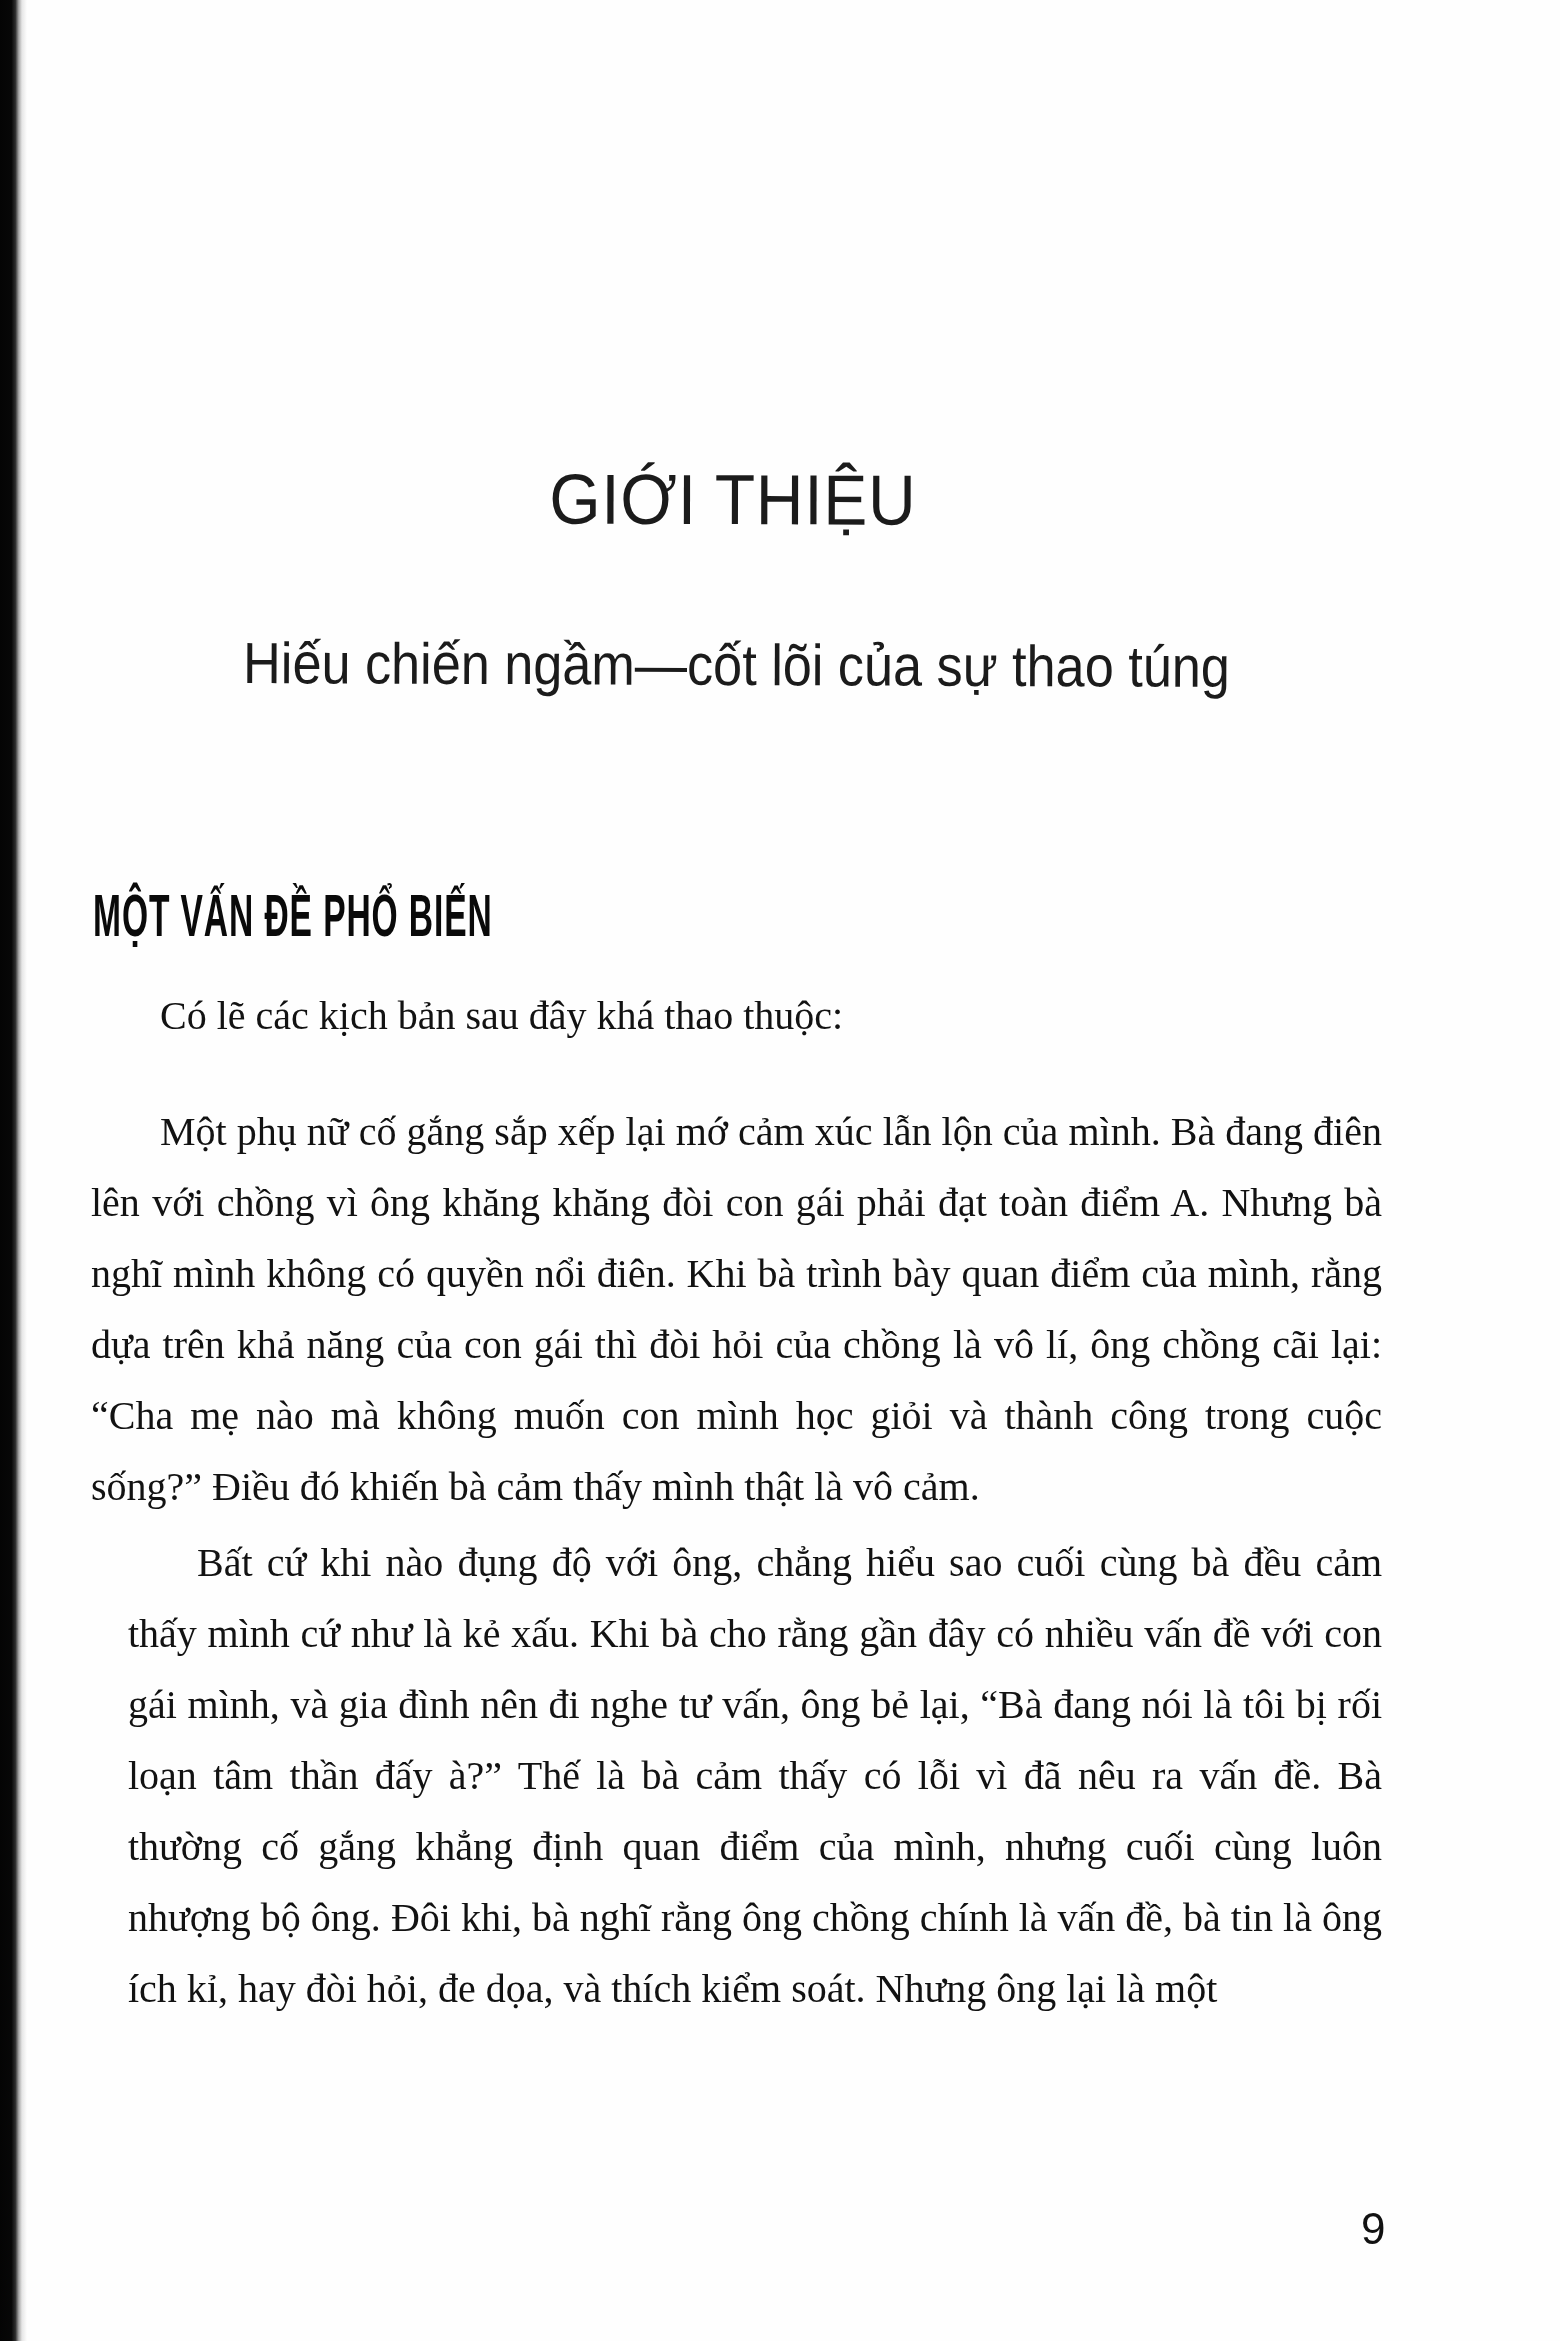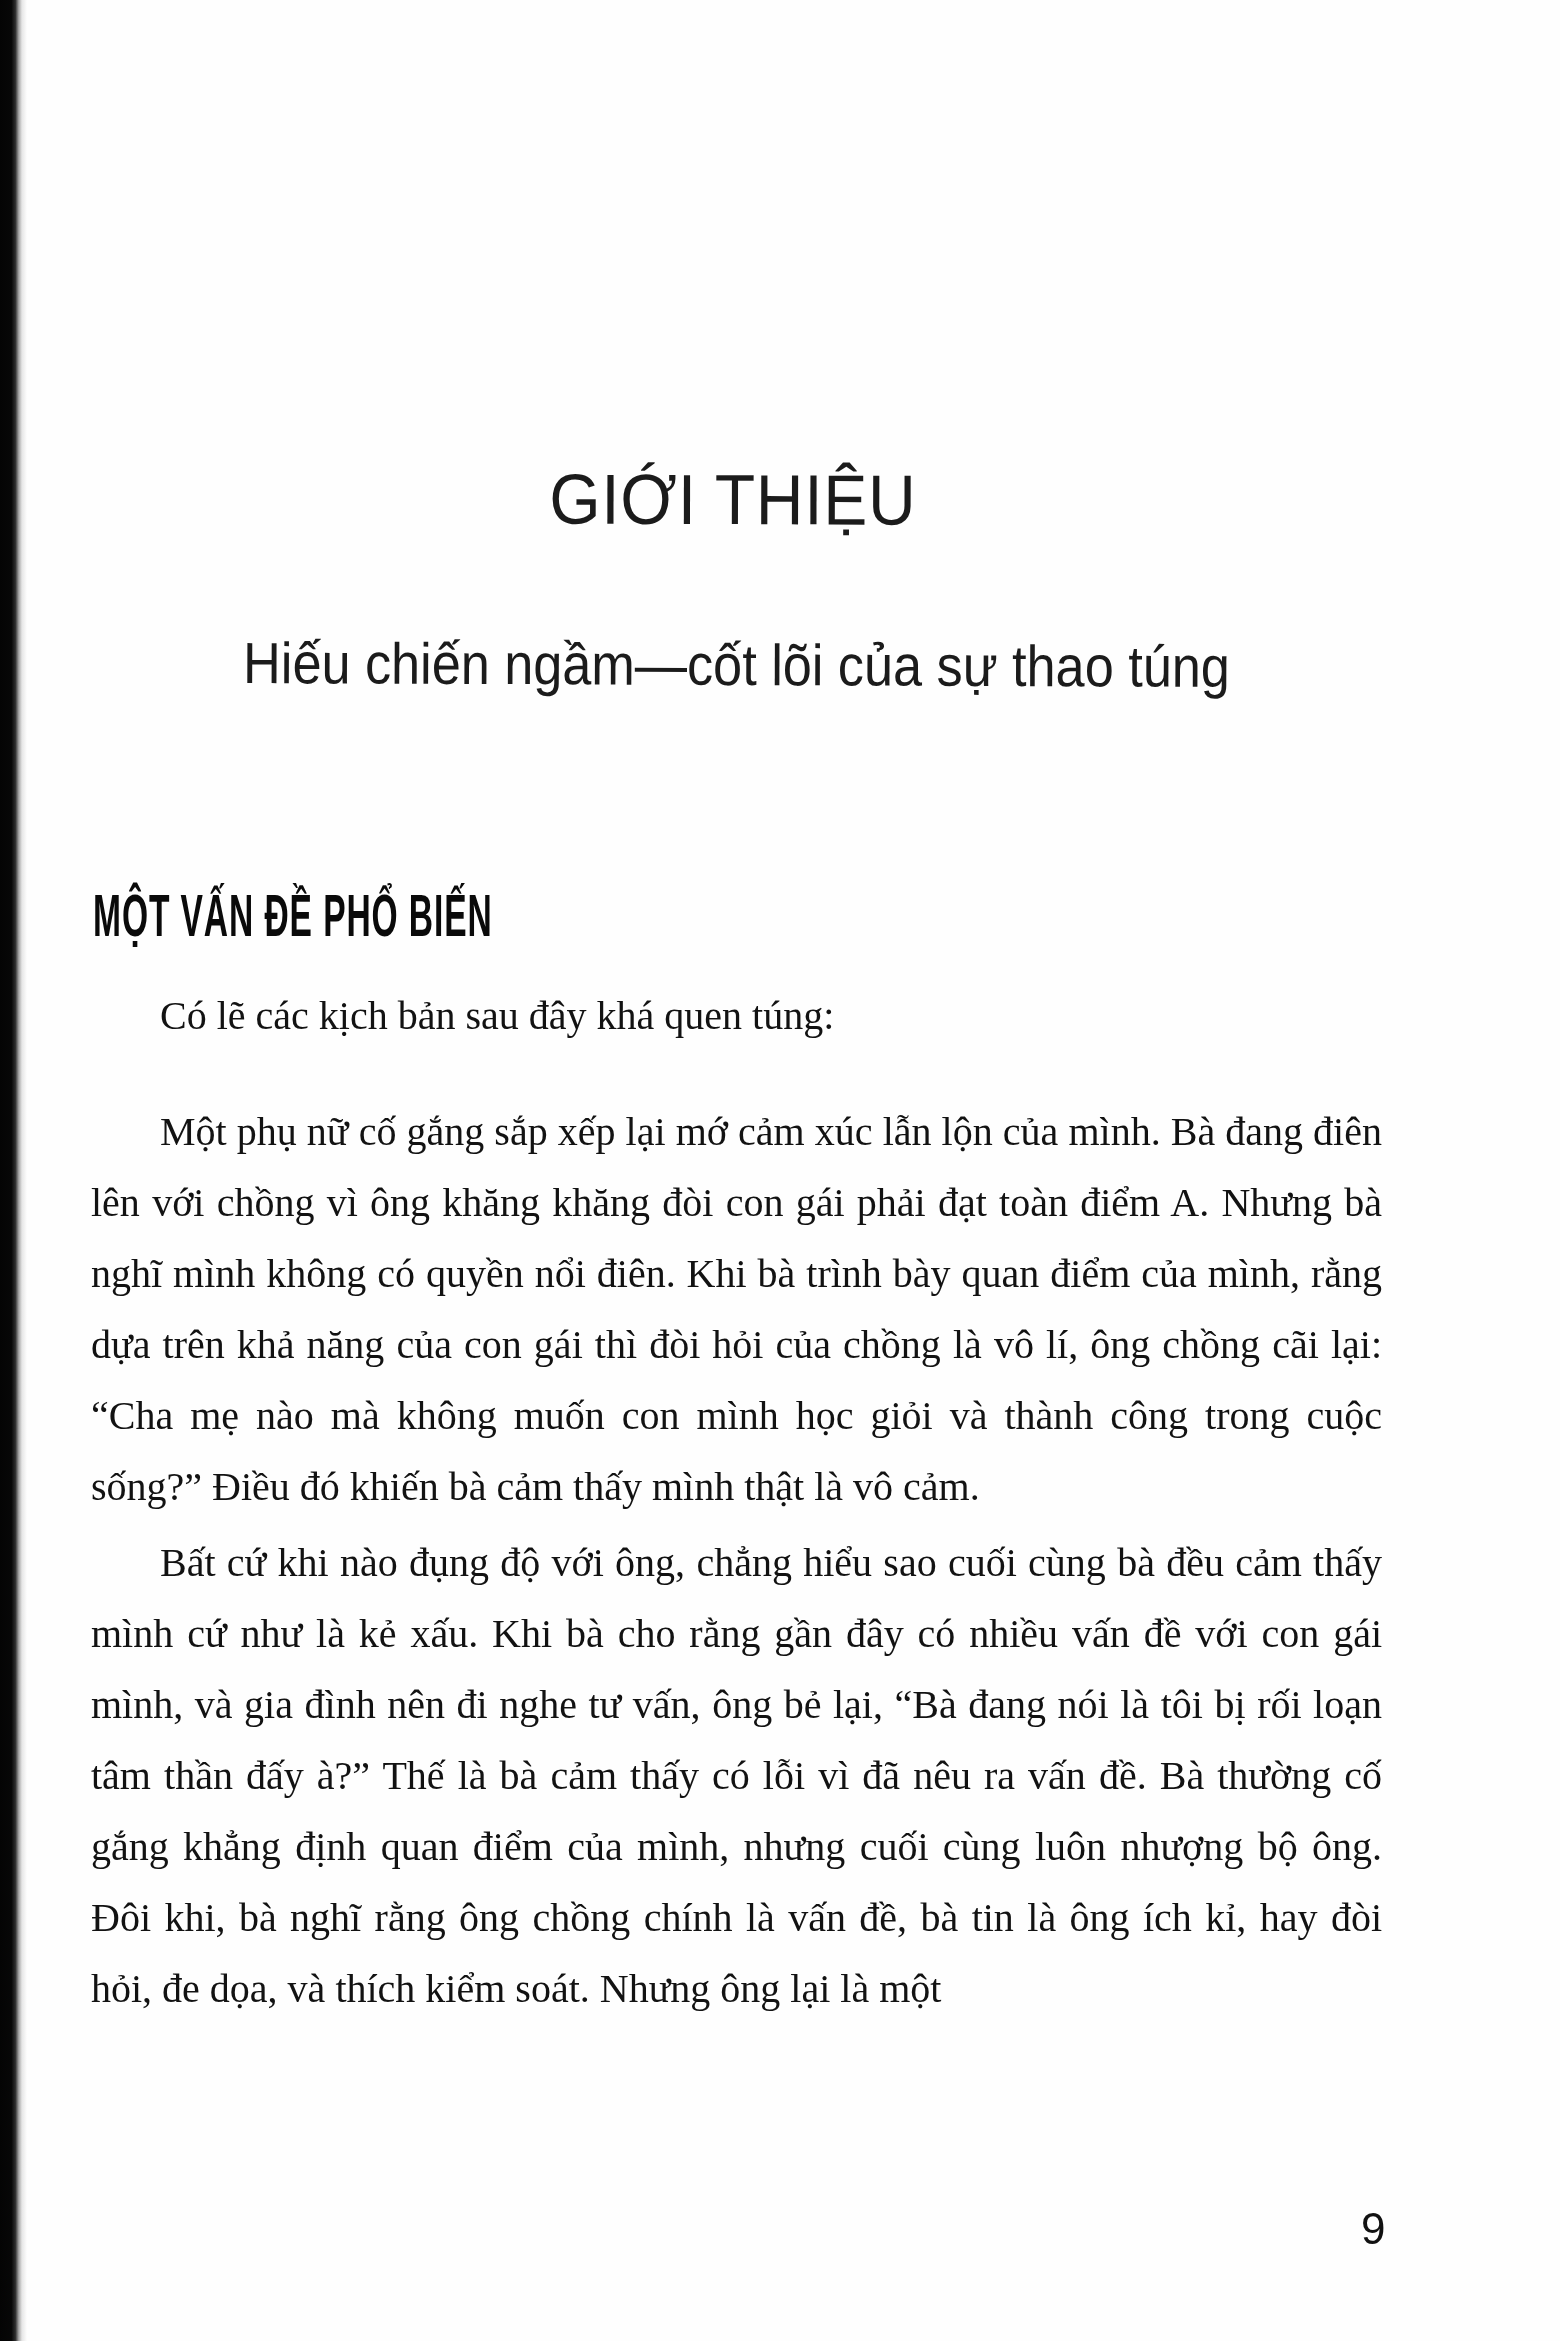--- a/index.html
+++ b/index.html
@@ -61,21 +61,21 @@
     font-size: 40px;
     line-height: 71px;
     text-align: justify;
     color: #121212;
   }
   .body-text p {
     margin: 0;
     text-indent: 69px;
   }
   .body-text p.first { margin-bottom: 45px; }
-  .body-text p.third { margin-top: 4.9px; }
+  .body-text p.third { margin-top: 4.9px; margin-left: 37px; }
   .page-number {
     position: absolute; left: 1361px; top: 2204px;
     font-family: "Liberation Sans", sans-serif;
     font-size: 44px;
     color: #111;
   }
 </style>
 </head>
 <body>
 
@@ -83,21 +83,21 @@
   <div class="scan-edge"></div>
 
   <div class="content">
     <div class="chapter-title">GIỚI THIỆU</div>
 
     <div class="chapter-subtitle">Hiếu chiến ngầm—cốt lõi của sự thao túng</div>
 
     <div class="section-heading">MỘT VẤN ĐỀ PHỔ BIẾN</div>
 
     <div class="body-text">
-      <p class="first">Có lẽ các kịch bản sau đây khá quen túng:</p>
+      <p class="first">Có lẽ các kịch bản sau đây khá thao thuộc:</p>
       <p class="second">Một phụ nữ cố gắng sắp xếp lại mớ cảm xúc lẫn lộn của mình. Bà đang điên lên với chồng vì ông khăng khăng đòi con gái phải đạt toàn điểm A. Nhưng bà nghĩ mình không có quyền nổi điên. Khi bà trình bày quan điểm của mình, rằng dựa trên khả năng của con gái thì đòi hỏi của chồng là vô lí, ông chồng cãi lại: “Cha mẹ nào mà không muốn con mình học giỏi và thành công trong cuộc sống?” Điều đó khiến bà cảm thấy mình thật là vô cảm.</p>
       <p class="third">Bất cứ khi nào đụng độ với ông, chẳng hiểu sao cuối cùng bà đều cảm thấy mình cứ như là kẻ xấu. Khi bà cho rằng gần đây có nhiều vấn đề với con gái mình, và gia đình nên đi nghe tư vấn, ông bẻ lại, “Bà đang nói là tôi bị rối loạn tâm thần đấy à?” Thế là bà cảm thấy có lỗi vì đã nêu ra vấn đề. Bà thường cố gắng khẳng định quan điểm của mình, nhưng cuối cùng luôn nhượng bộ ông. Đôi khi, bà nghĩ rằng ông chồng chính là vấn đề, bà tin là ông ích kỉ, hay đòi hỏi, đe dọa, và thích kiểm soát. Nhưng ông lại là một</p>
     </div>
   </div>
 
   <div class="page-number">9</div>
 </div>
 
 
 </body></html>

